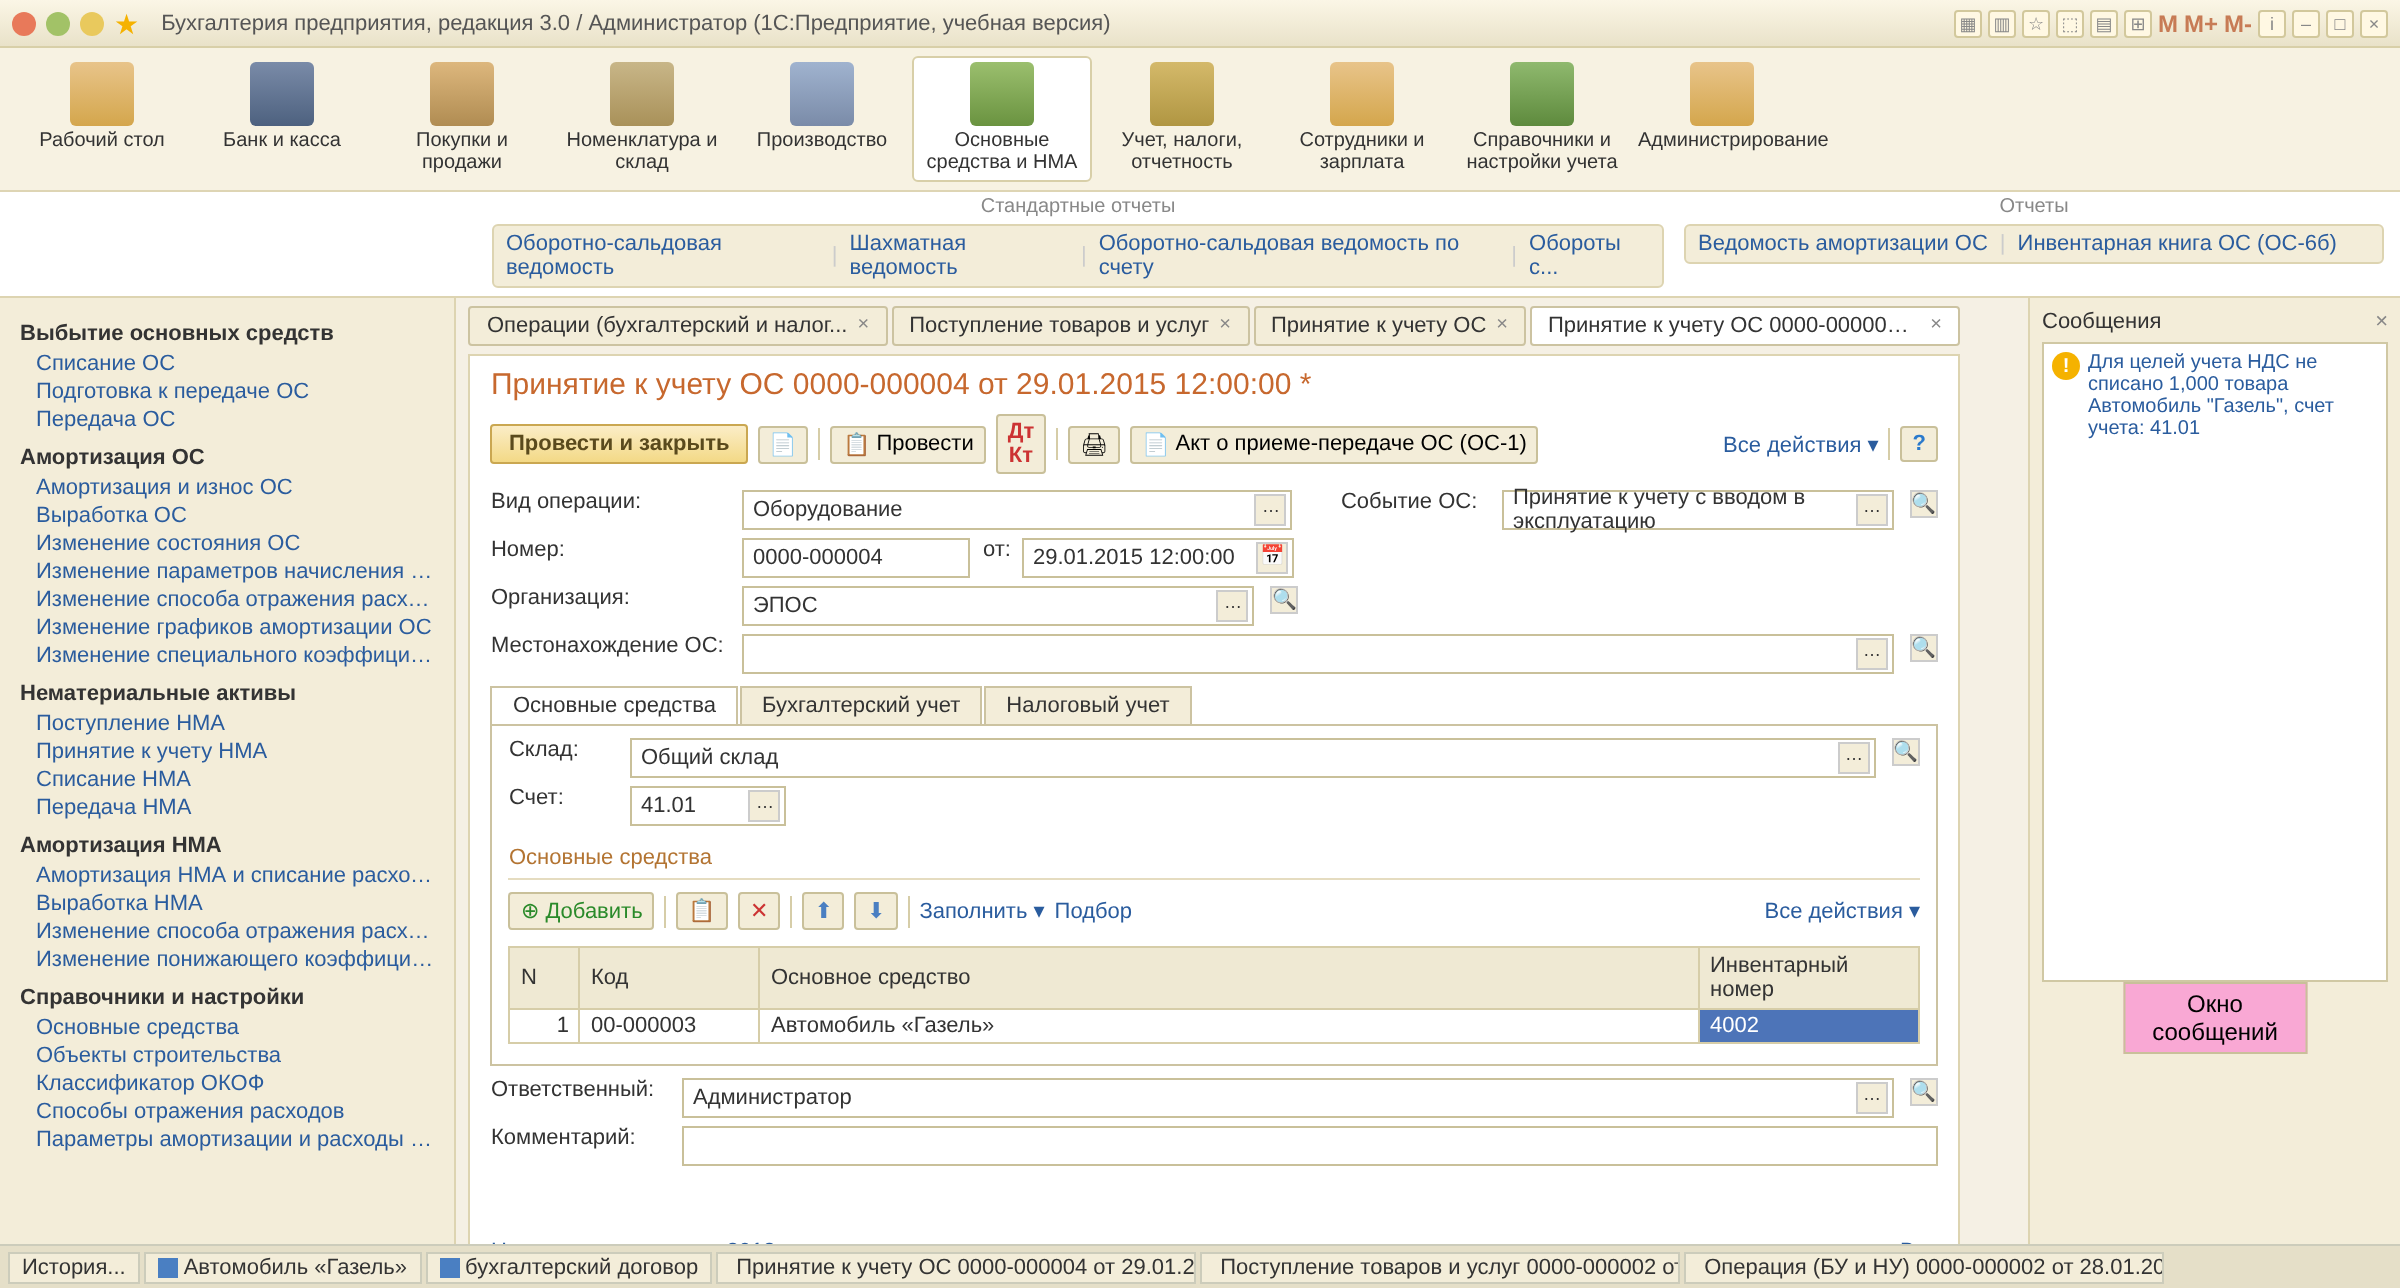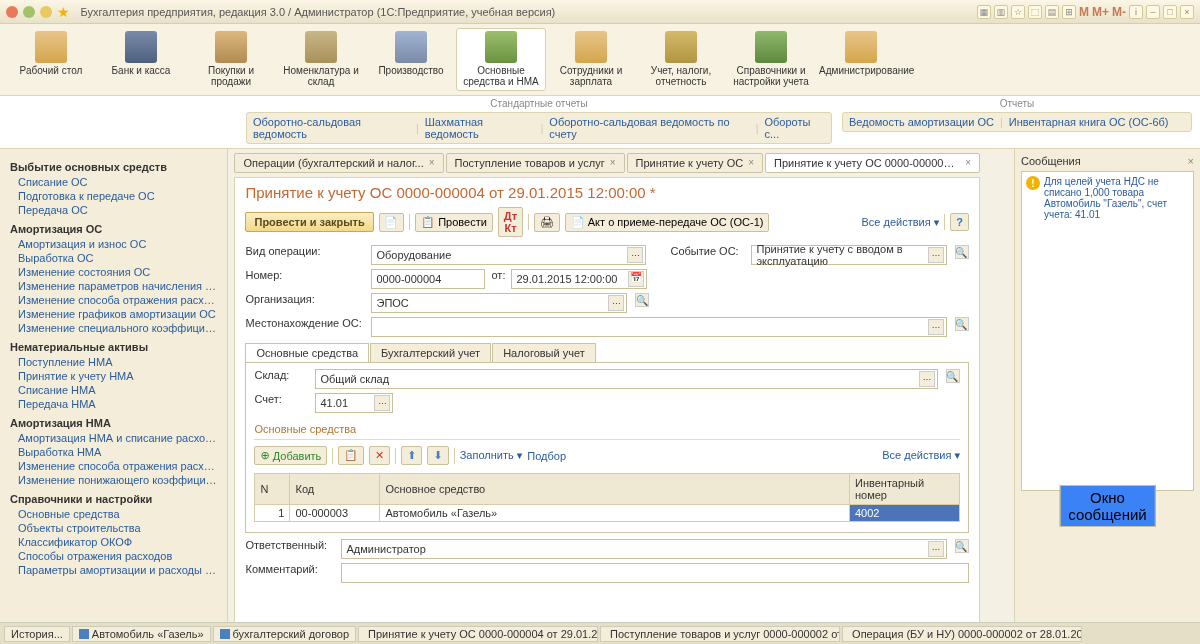--- a/index.html
+++ b/index.html
@@ -76,21 +76,21 @@
 .grid td{border:1px solid #d6cda8;padding:2px 5px}
 .grid-inv{background:#4d74b8;color:#fff}
 
 .link-b{color:#2a5c9e;text-decoration:underline;font-size:11px}
 .all-actions{color:#2a5c9e;font-size:11px;cursor:pointer}
 
 .msg-hdr{font-size:11px;margin-bottom:4px;display:flex;justify-content:space-between}
 .msg-box{background:#fff;border:1px solid #d0c8a4;padding:4px;font-size:10px;height:320px}
 .msg-warn{display:flex;gap:4px}
 .warn-ic{width:14px;height:14px;background:#f5b200;border-radius:50%;color:#fff;display:inline-flex;align-items:center;justify-content:center;font-size:10px;font-weight:bold;flex-shrink:0}
-.msg-btn{position:absolute;bottom:120px;left:50%;transform:translateX(-50%);padding:3px 8px;border:1px solid #c9c09a;background:#3b82f6;font-size:15px}
+.msg-btn{position:absolute;bottom:120px;left:50%;transform:translateX(-50%);padding:3px 8px;border:1px solid #c9c09a;background:#f9a8d4;font-size:12px}
 
 .statusbar{position:fixed;bottom:0;left:0;right:0;height:22px;background:#e5dfc8;border-top:1px solid #ccb;display:flex;align-items:center;padding:0 4px;gap:2px;font-size:11px}
 .st-item{border:1px solid #ccb;padding:1px 6px;background:#f3edd9;display:flex;align-items:center;gap:3px;white-space:nowrap;overflow:hidden;text-overflow:ellipsis;max-width:240px}
 .st-ic{width:10px;height:10px;background:#4a7fc2;display:inline-block}
 
 .sub-container{position:relative;padding-top:14px}
 .sub-label{position:absolute;top:0;left:50%;transform:translateX(-50%);font-size:10px;color:#888}
 .rzoom{width:14px;height:14px;border:1px solid #ccc;background:#f3edd9;display:flex;align-items:center;justify-content:center;font-size:10px;margin-left:2px}
 </style>
 </head>
@@ -138,26 +138,26 @@
     </div>
   <div class="ribbon-item">
       <div class="ribbon-icon ri-5"></div>
       <div class="ribbon-label">Производство</div>
     </div>
   <div class="ribbon-item active">
       <div class="ribbon-icon ri-6"></div>
       <div class="ribbon-label">Основные средства и НМА</div>
     </div>
   <div class="ribbon-item">
+      <div class="ribbon-icon ri-8"></div>
+      <div class="ribbon-label">Учет, налоги, отчетность</div>
+    </div>
+  <div class="ribbon-item">
       <div class="ribbon-icon ri-7"></div>
       <div class="ribbon-label">Сотрудники и зарплата</div>
-    </div>
-  <div class="ribbon-item">
-      <div class="ribbon-icon ri-8"></div>
-      <div class="ribbon-label">Учет, налоги, отчетность</div>
     </div>
   <div class="ribbon-item">
       <div class="ribbon-icon ri-9"></div>
       <div class="ribbon-label">Справочники и настройки учета</div>
     </div>
   <div class="ribbon-item">
       <div class="ribbon-icon ri-10"></div>
       <div class="ribbon-label">Администрирование</div>
     </div>
 </div>

